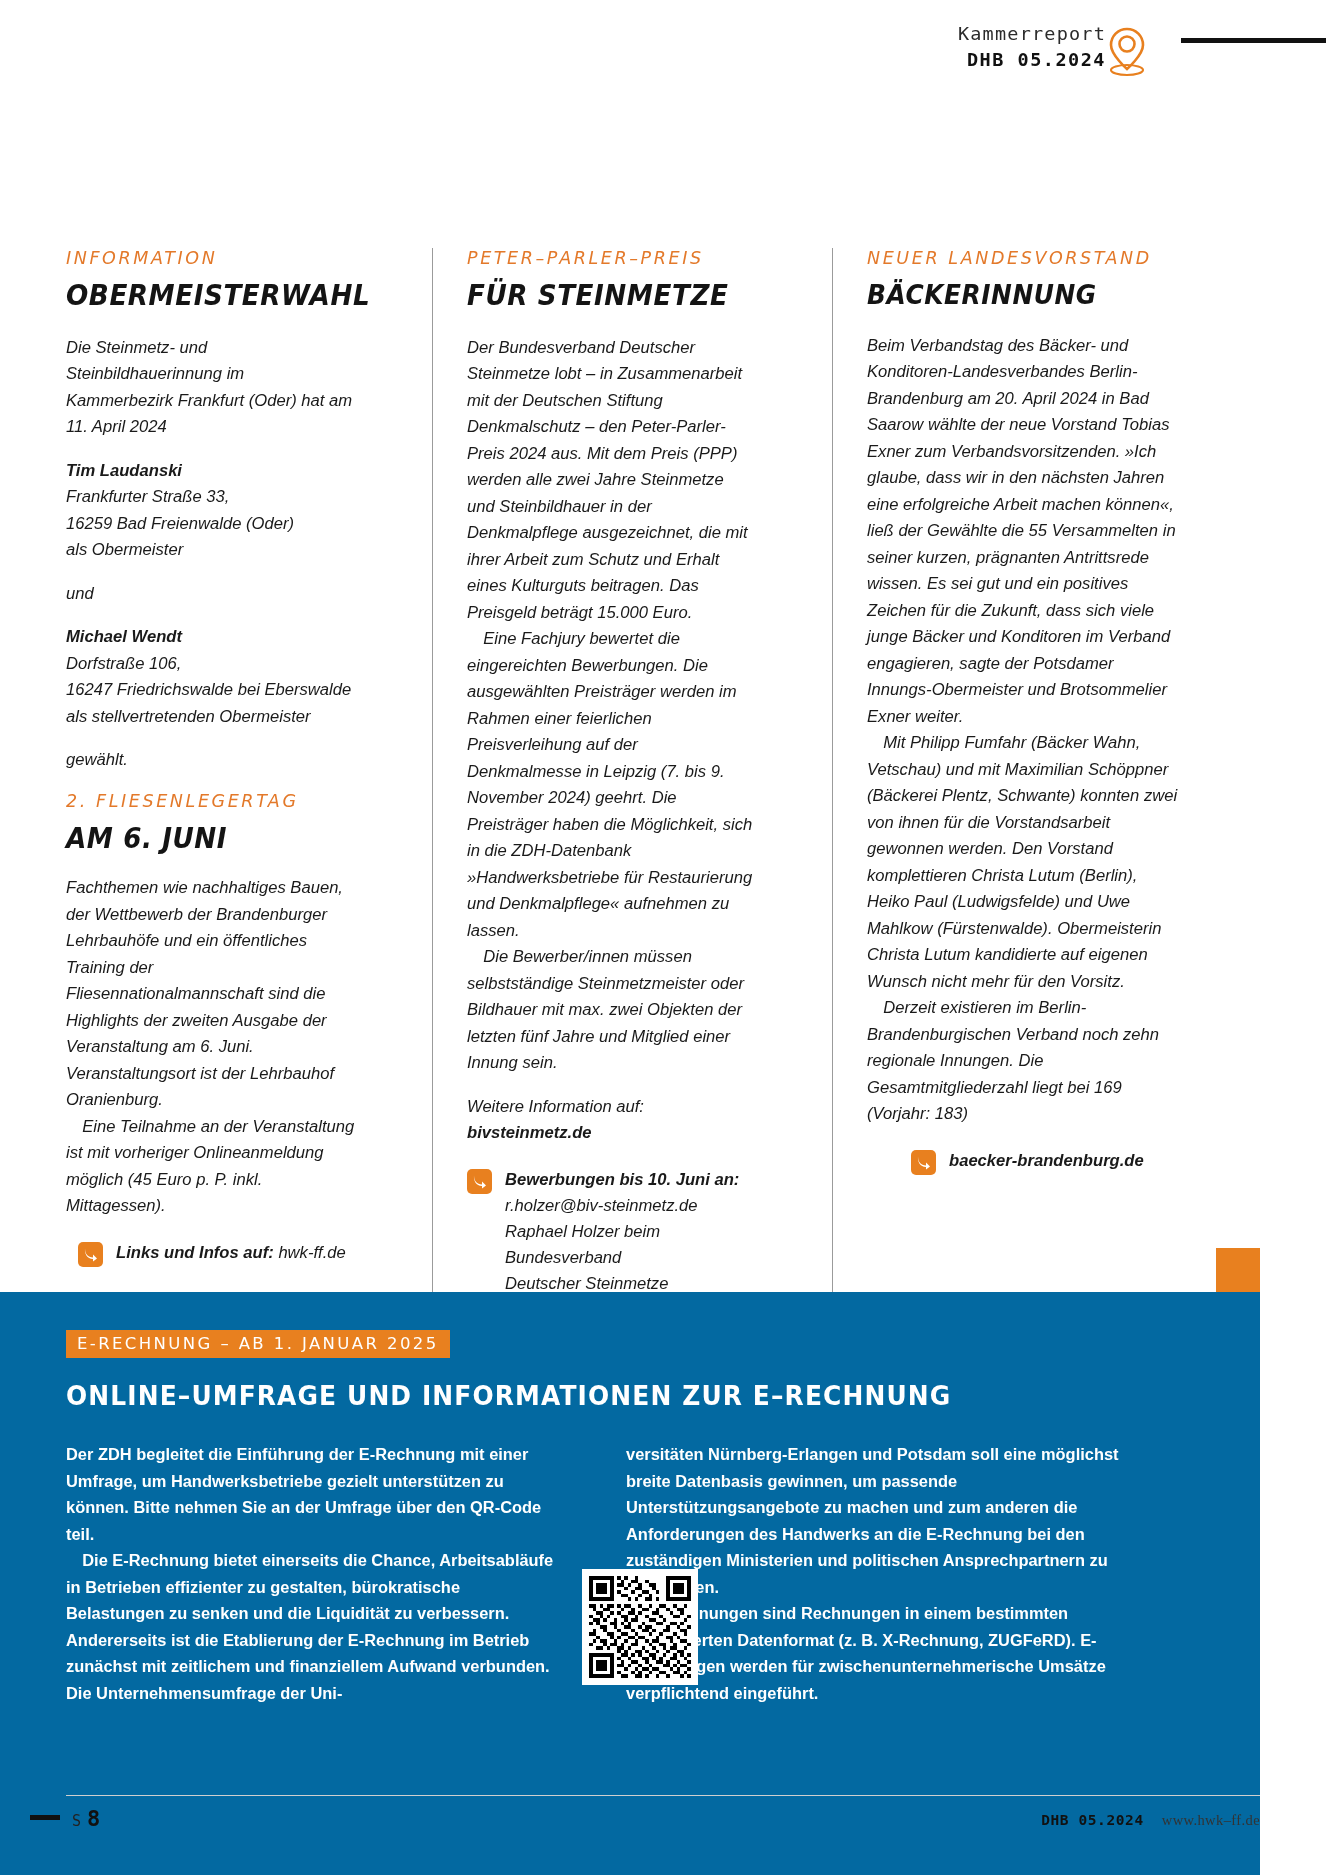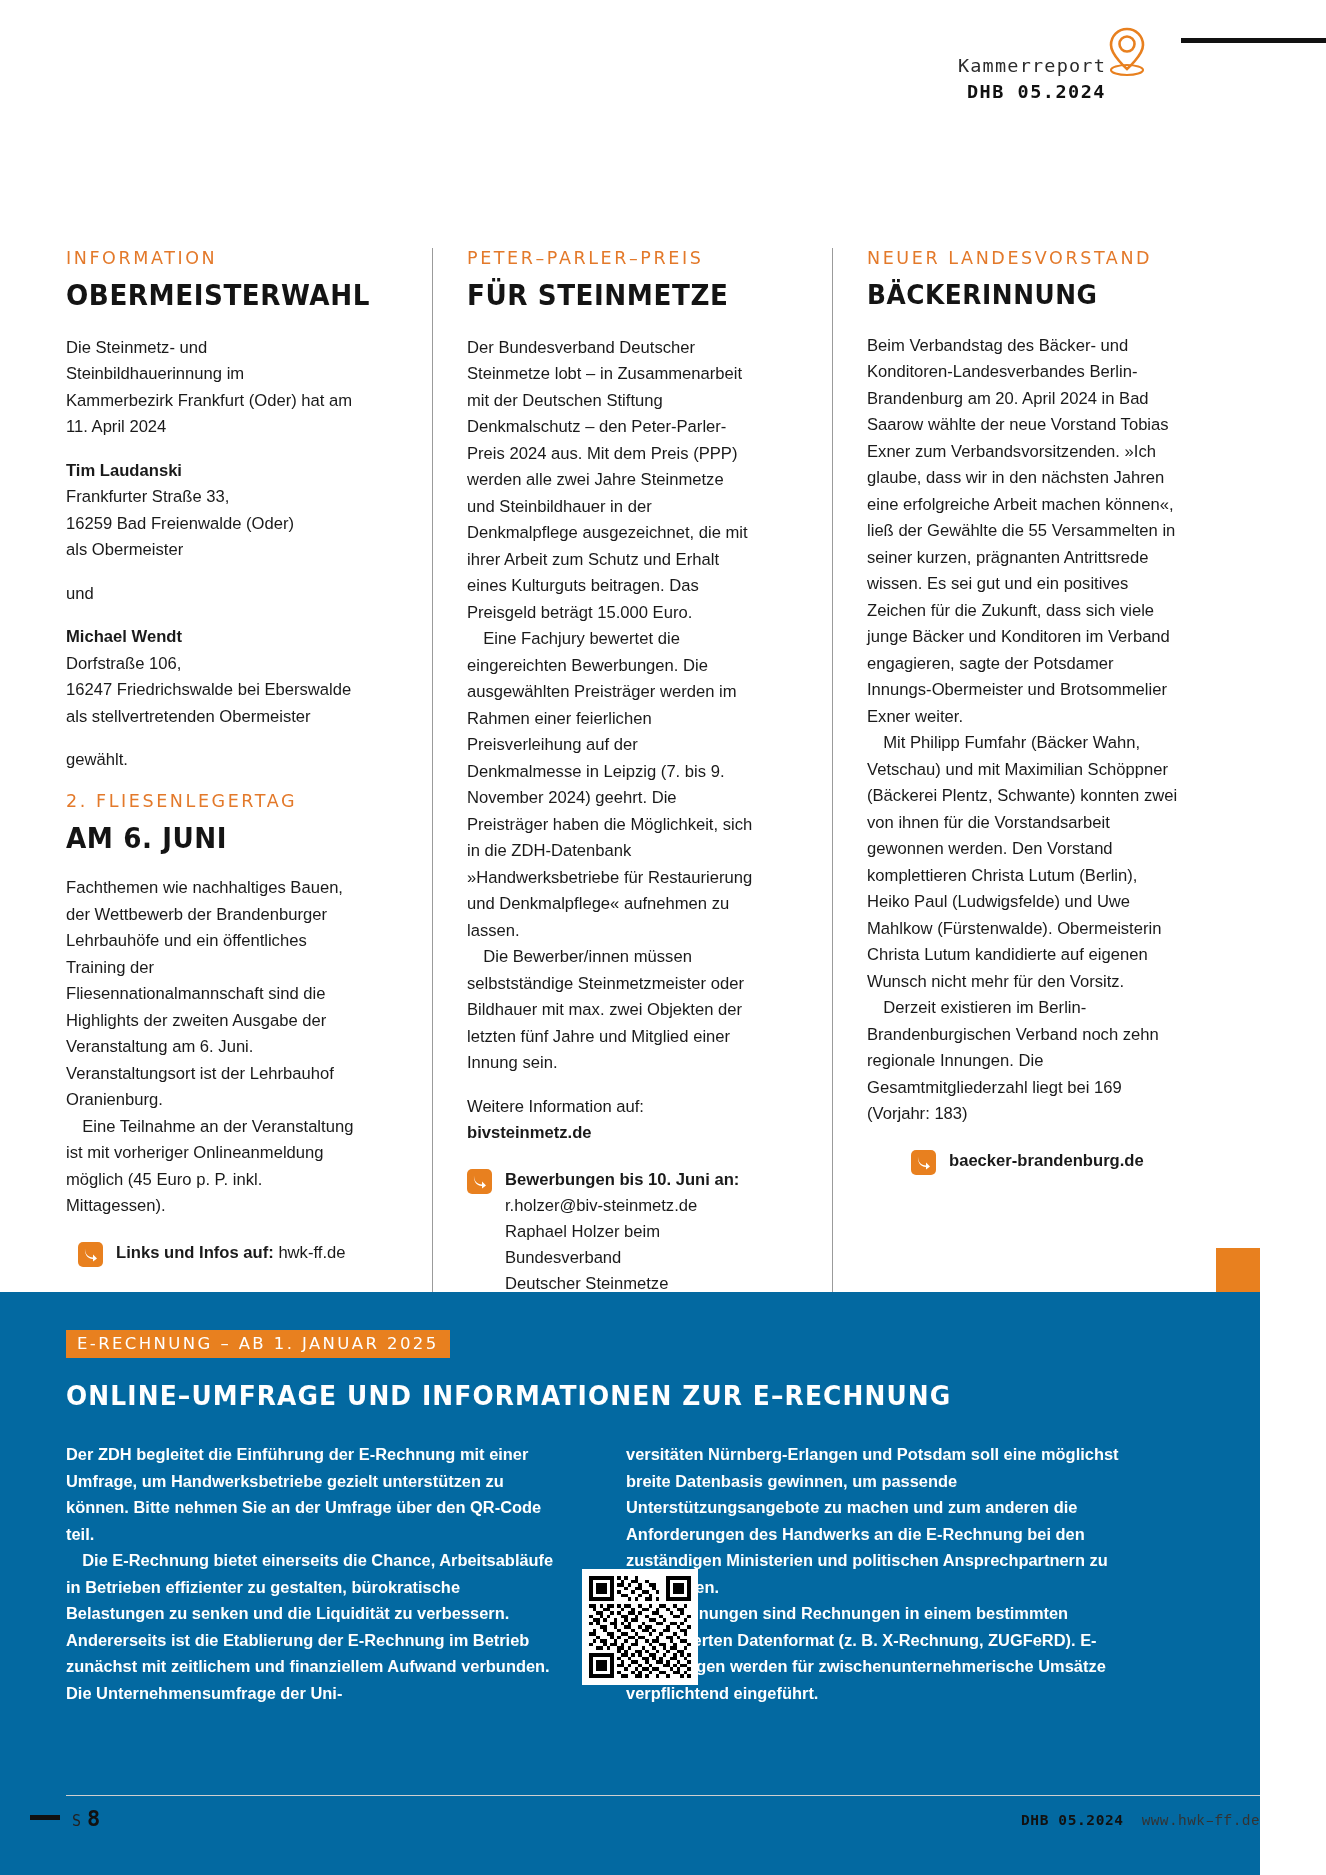--- a/index.html
+++ b/index.html
@@ -32,21 +32,20 @@
     text-align: right;
   }
   .mast-kicker {
     font-family: "DejaVu Sans Mono", monospace;
     font-size: 18.5px;
     letter-spacing: 1.2px;
     color: #2b2b2b;
     font-weight: 400;
     line-height: 1.25;
     white-space: nowrap;
-    margin-top: 32px;
   }
   .mast-issue {
     font-family: "DejaVu Sans Mono", monospace;
     font-size: 18.5px;
     letter-spacing: 1.5px;
     color: #111111;
     font-weight: 700;
     line-height: 1.35;
     margin-top: 3px;
     white-space: nowrap;
@@ -71,20 +70,21 @@
   .cols {
     position: absolute;
     left: 66px;
     top: 248px;
     width: 1194px;
     display: flex;
   }
   .col {
     width: 330px;
     padding-right: 28px;
+    font-style: italic;
   }
   .col + .col {
     border-left: 1.3px solid #9b9b9b;
     padding-left: 34px;
     width: 364px;
     margin-left: 36px;
   }
   .col:nth-child(2) { width: 364px; }
   .col:nth-child(3) { width: 374px; padding-right: 10px; }
 
@@ -277,21 +277,21 @@
     gap: 18px;
   }
   .foot-issue {
     font-family: "DejaVu Sans Mono", monospace;
     font-size: 14.5px;
     font-weight: 700;
     letter-spacing: 0.6px;
     color: #111111;
   }
   .foot-url {
-    font-family: Liberation Mono, monospace;
+    font-family: Liberation Serif, serif;
     font-size: 14.5px;
     letter-spacing: 0.4px;
     color: #333333;
   }
 </style>
 </head>
 <body>
 
 <div class="page">
 

